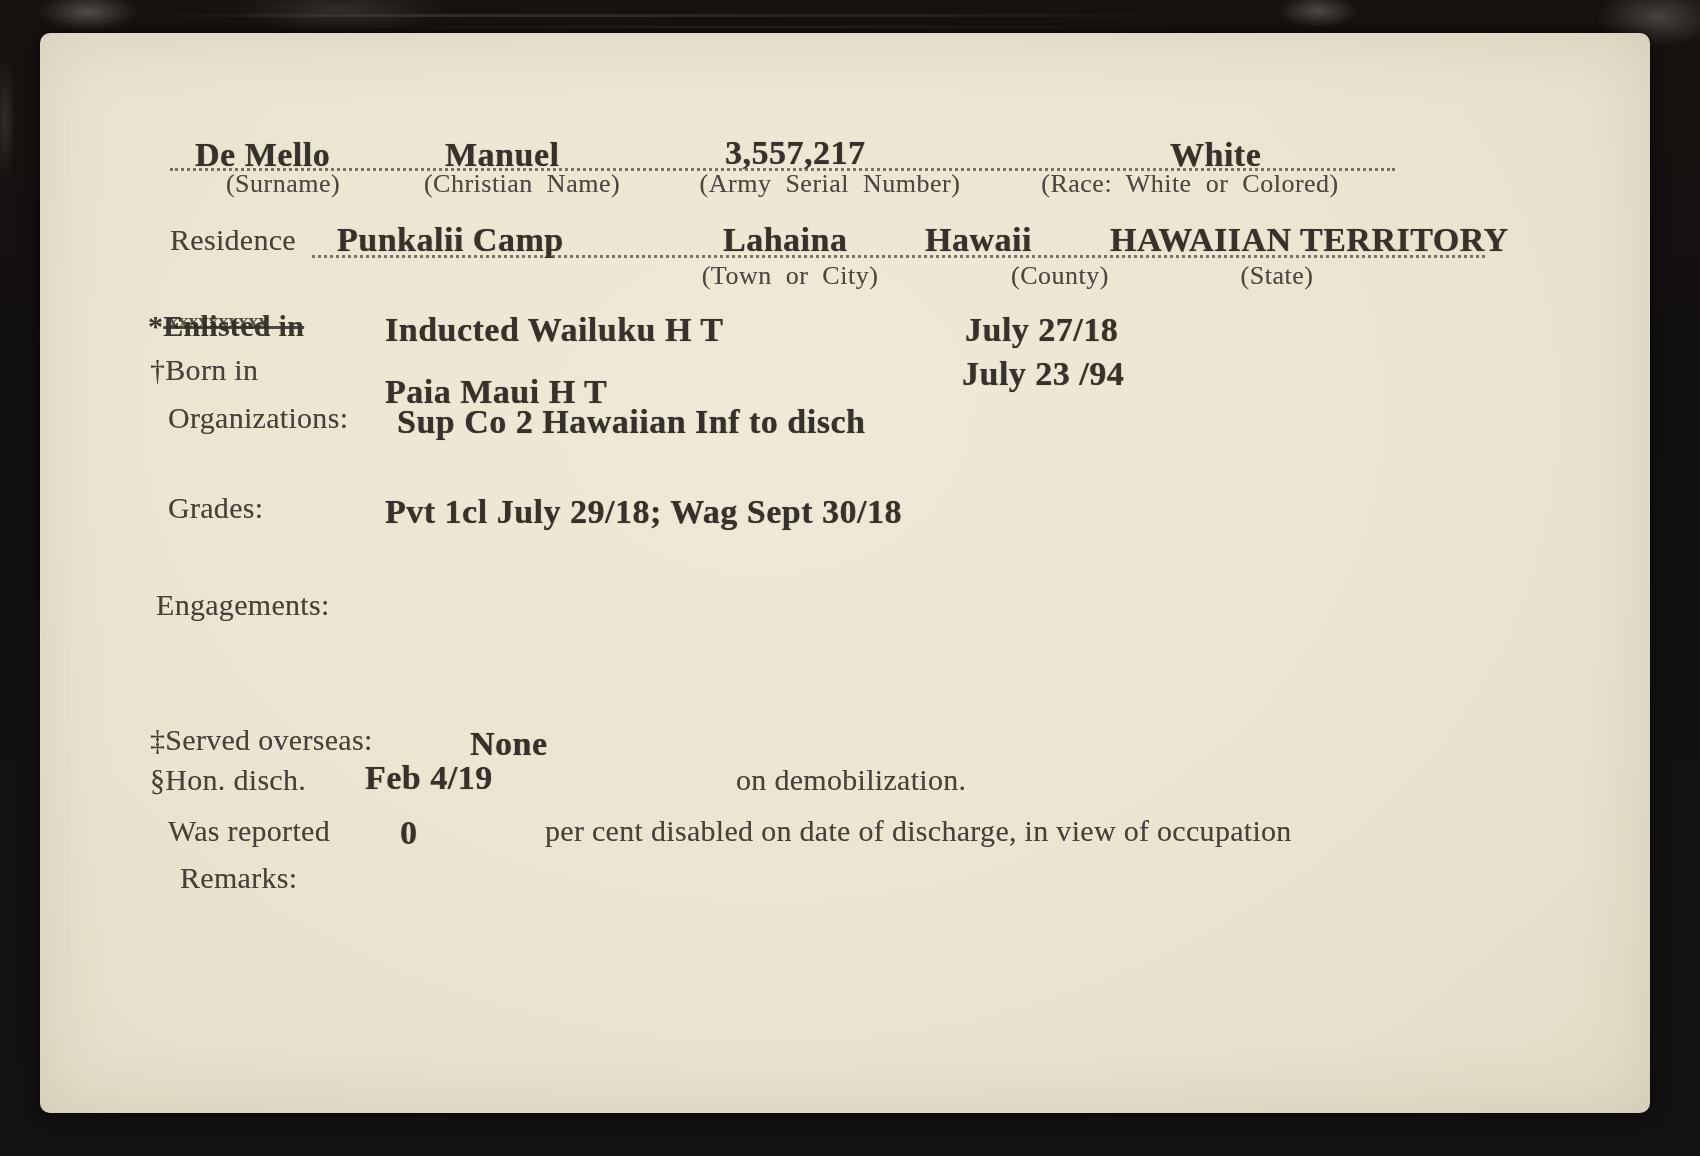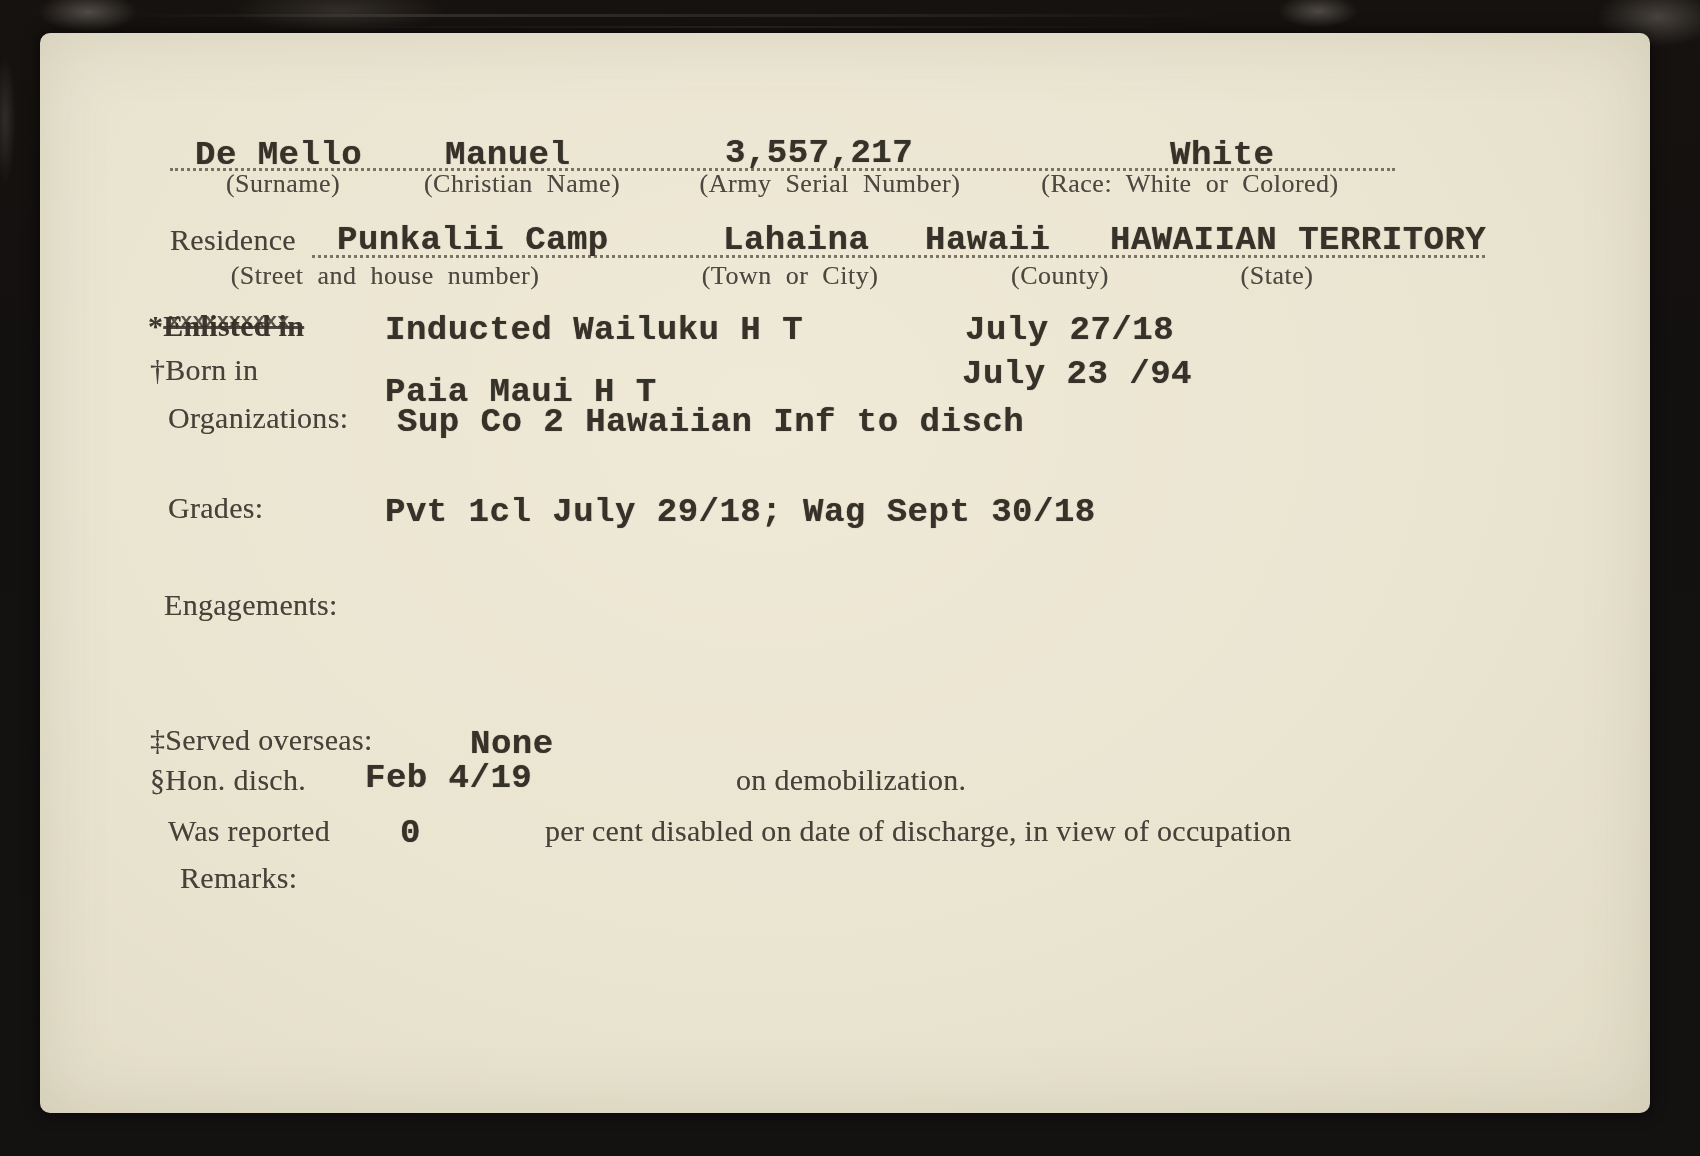--- a/index.html
+++ b/index.html
@@ -21,21 +21,21 @@
   
   .paper{
     position:absolute;left:40px;top:33px;width:1610px;height:1080px;
     background:radial-gradient(ellipse at 45% 35%,#efe9d7 0%,#eae5d1 55%,#e2dcc7 100%);
     border-radius:10px;
     box-shadow:inset 0 0 70px rgba(115,105,78,.16), 0 0 16px rgba(0,0,0,.65);
   }
 
   .typed{
     position:absolute;white-space:nowrap;line-height:1;
-    font-family:Liberation Mono, monospace;
+    font-family:Liberation Serif, serif;
     font-weight:700;font-size:34px;letter-spacing:.5px;color:#363229;
     text-shadow:0 0 1px rgba(54,50,41,.55), .4px .4px 0 rgba(54,50,41,.25);
   }
   .printed{
     position:absolute;white-space:nowrap;line-height:1;
     font-family:"Liberation Serif",serif;font-size:30px;
     color:#46423a;letter-spacing:.3px;
     text-shadow:0 0 .5px rgba(70,66,58,.4);
   }
   .plabel{
@@ -75,21 +75,21 @@
   .overstrike{left:20px;top:0;font-size:21px;letter-spacing:-.5px;color:rgba(50,46,38,.8);text-shadow:none;}
   .v-inducted{left:345px;top:280px;}
   .v-inducted-date{left:925px;top:280px;}
   .born-label{left:110px;top:322px;}
   .v-born{left:345px;top:342px;}
   .v-born-date{left:922px;top:324px;}
   .orgs-label{left:128px;top:370px;}
   .v-orgs{left:345px;top:372px;margin-left:12px;}
   .grades-label{left:128px;top:460px;}
   .v-grades{left:345px;top:462px;}
-  .engagements-label{left:124px;top:557px;}
+  .engagements-label{left:116px;top:557px;}
   .wounds-label{left:128px;top:642px;}
   .overseas-label{left:110px;top:692px;}
   .v-overseas{left:430px;top:694px;}
   .disch-label{left:110px;top:732px;}
   .v-disch-date{left:325px;top:728px;}
   .disch-suffix{left:660px;top:732px;margin-left:36px;}
   .disabled-pre{left:128px;top:783px;}
   .v-disabled{left:360px;top:783px;}
   .disabled-post{left:505px;top:783px;}
   .remarks-label{left:140px;top:830px;}
@@ -117,21 +117,20 @@
     <span class="plabel l-christian">(Christian Name)</span>
     <span class="plabel l-asn">(Army Serial Number)</span>
     <span class="plabel l-race">(Race: White or Colored)</span>
 
     <span class="printed residence-label">Residence</span>
     <div class="dotline line2"></div>
     <span class="typed v-street">Punkalii Camp</span>
     <span class="typed v-town">Lahaina</span>
     <span class="typed v-county">Hawaii</span>
     <span class="typed v-state">HAWAIIAN TERRITORY</span>
-    <span class="plabel l-street">(Street and house number)</span>
     <span class="plabel l-town">(Town or City)</span>
     <span class="plabel l-county">(County)</span>
     <span class="plabel l-state">(State)</span>
 
     <span class="printed enlisted-label"><span>*</span><span class="struck-text">Enlisted in</span><span class="typed overstrike">xxxxxxxxxx</span></span>
     <span class="typed v-inducted">Inducted Wailuku H T</span>
     <span class="typed v-inducted-date">July 27/18</span>
 
     <span class="printed born-label">†Born in</span>
     <span class="typed v-born">Paia Maui H T</span>

